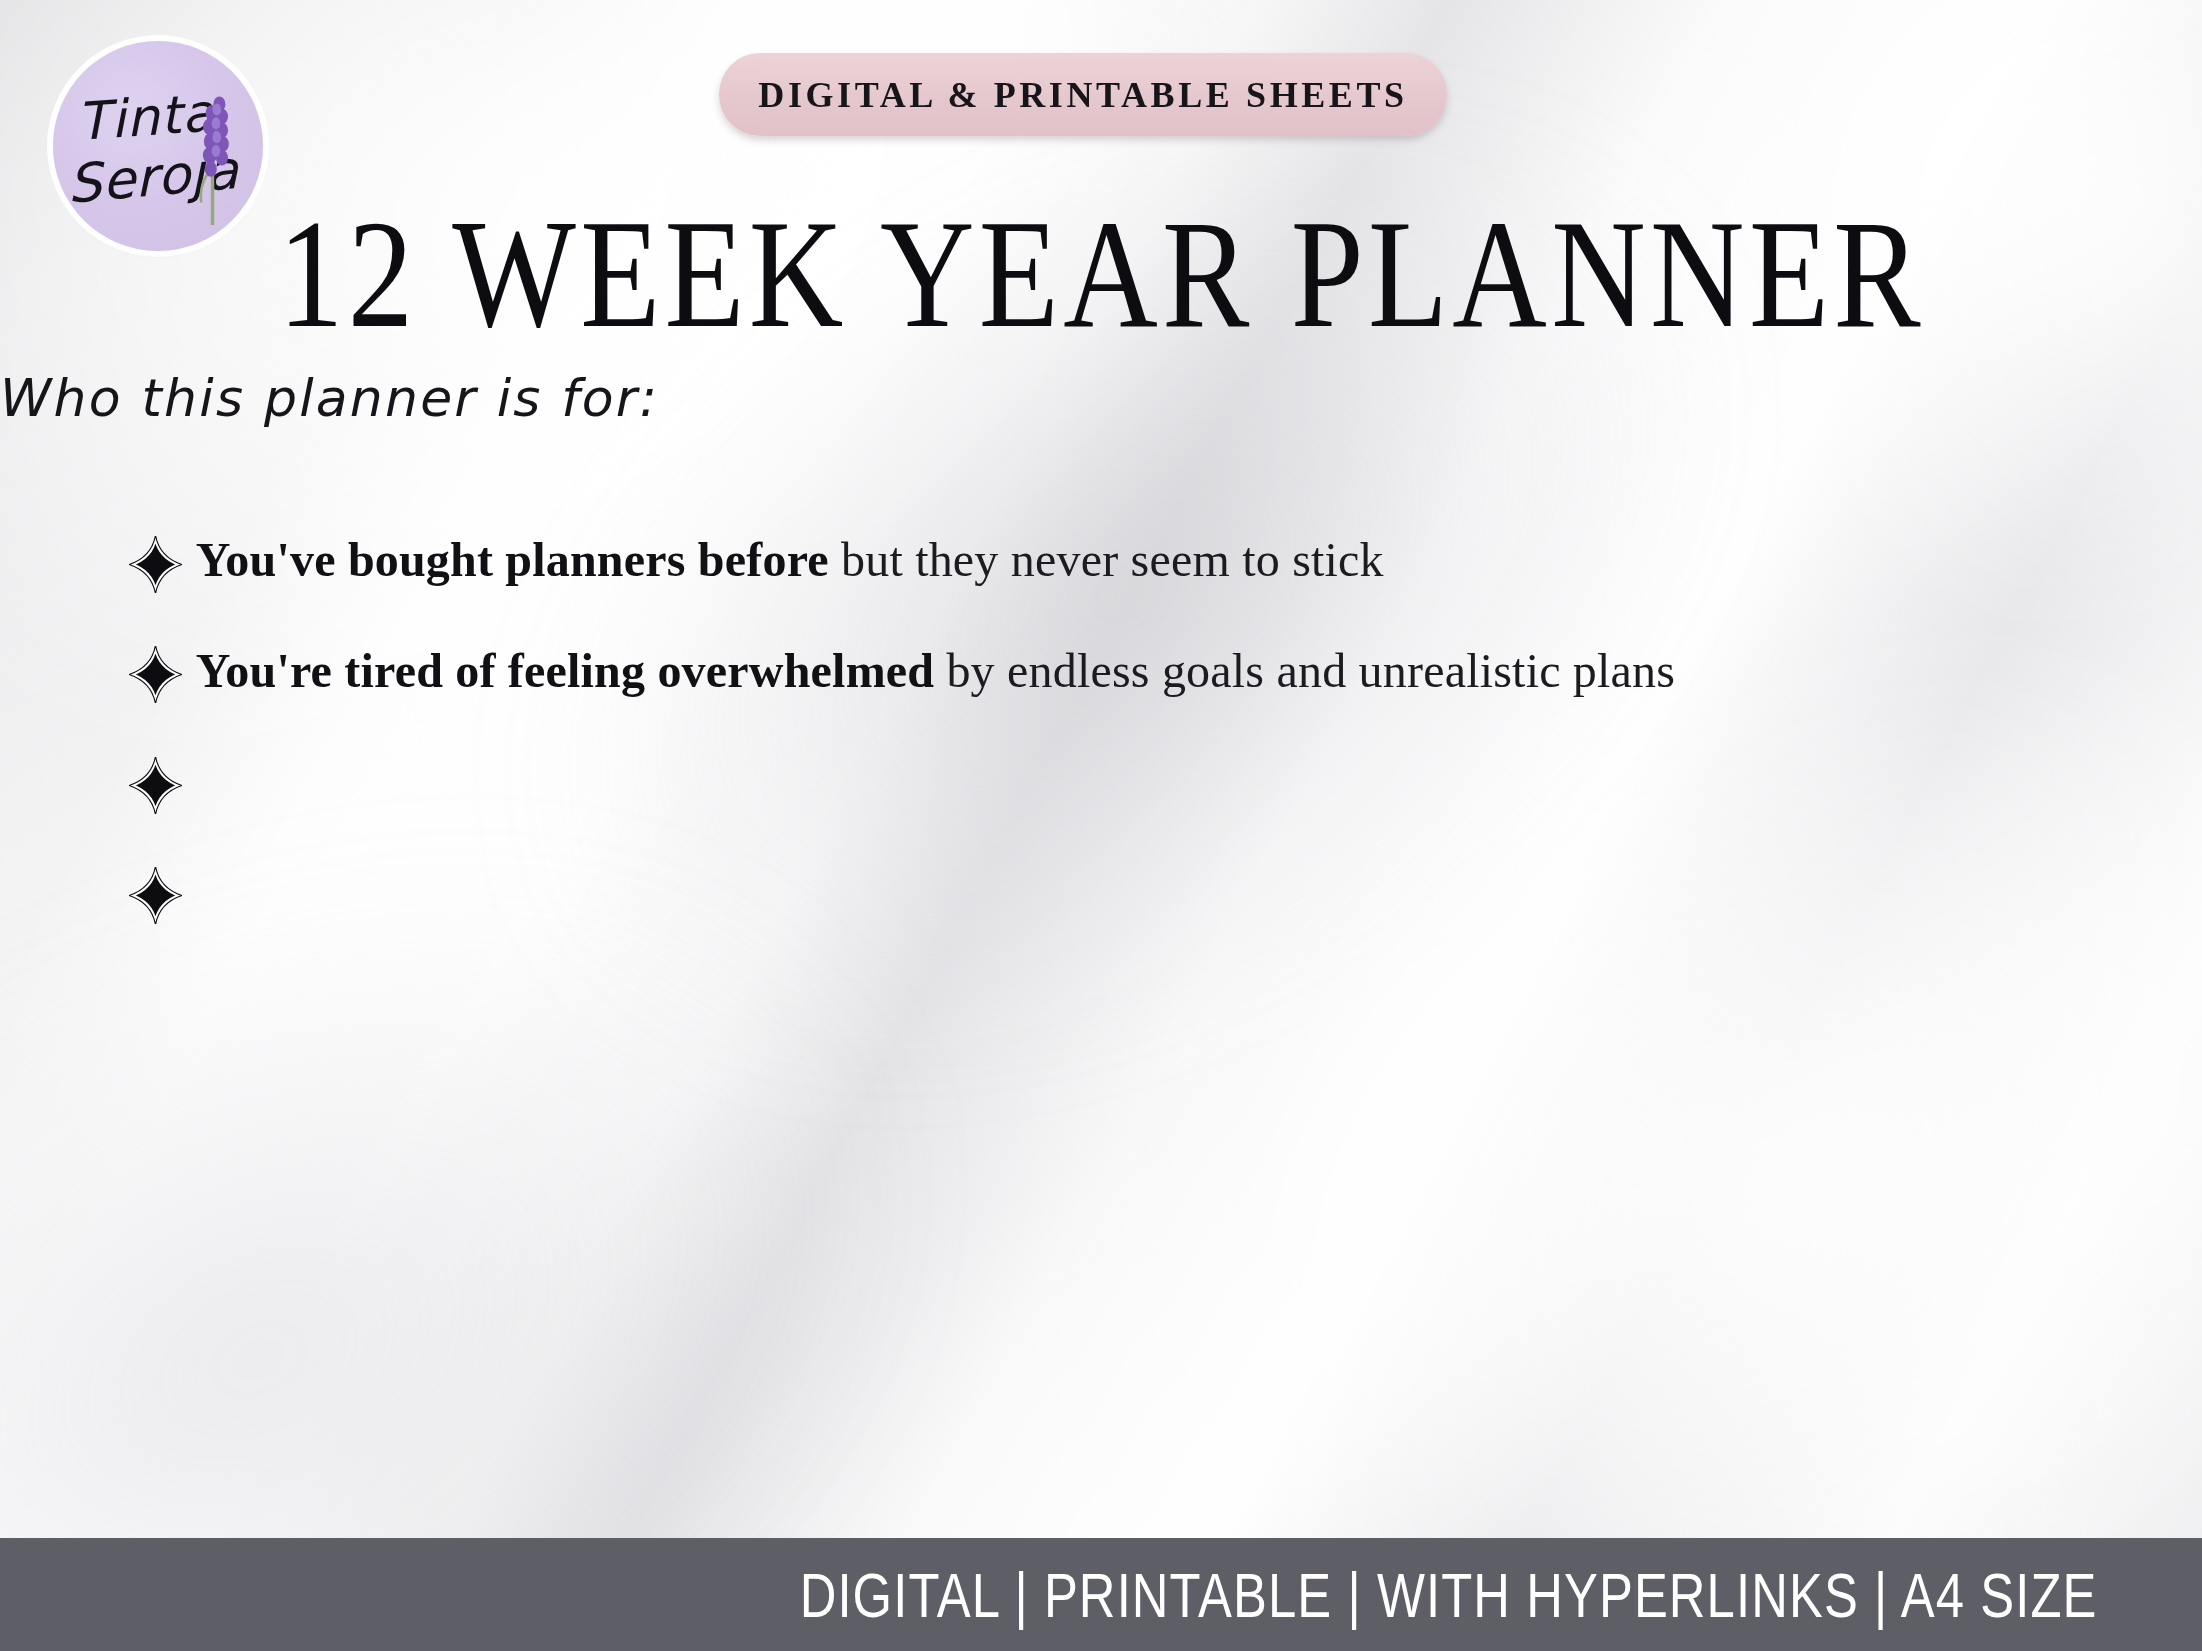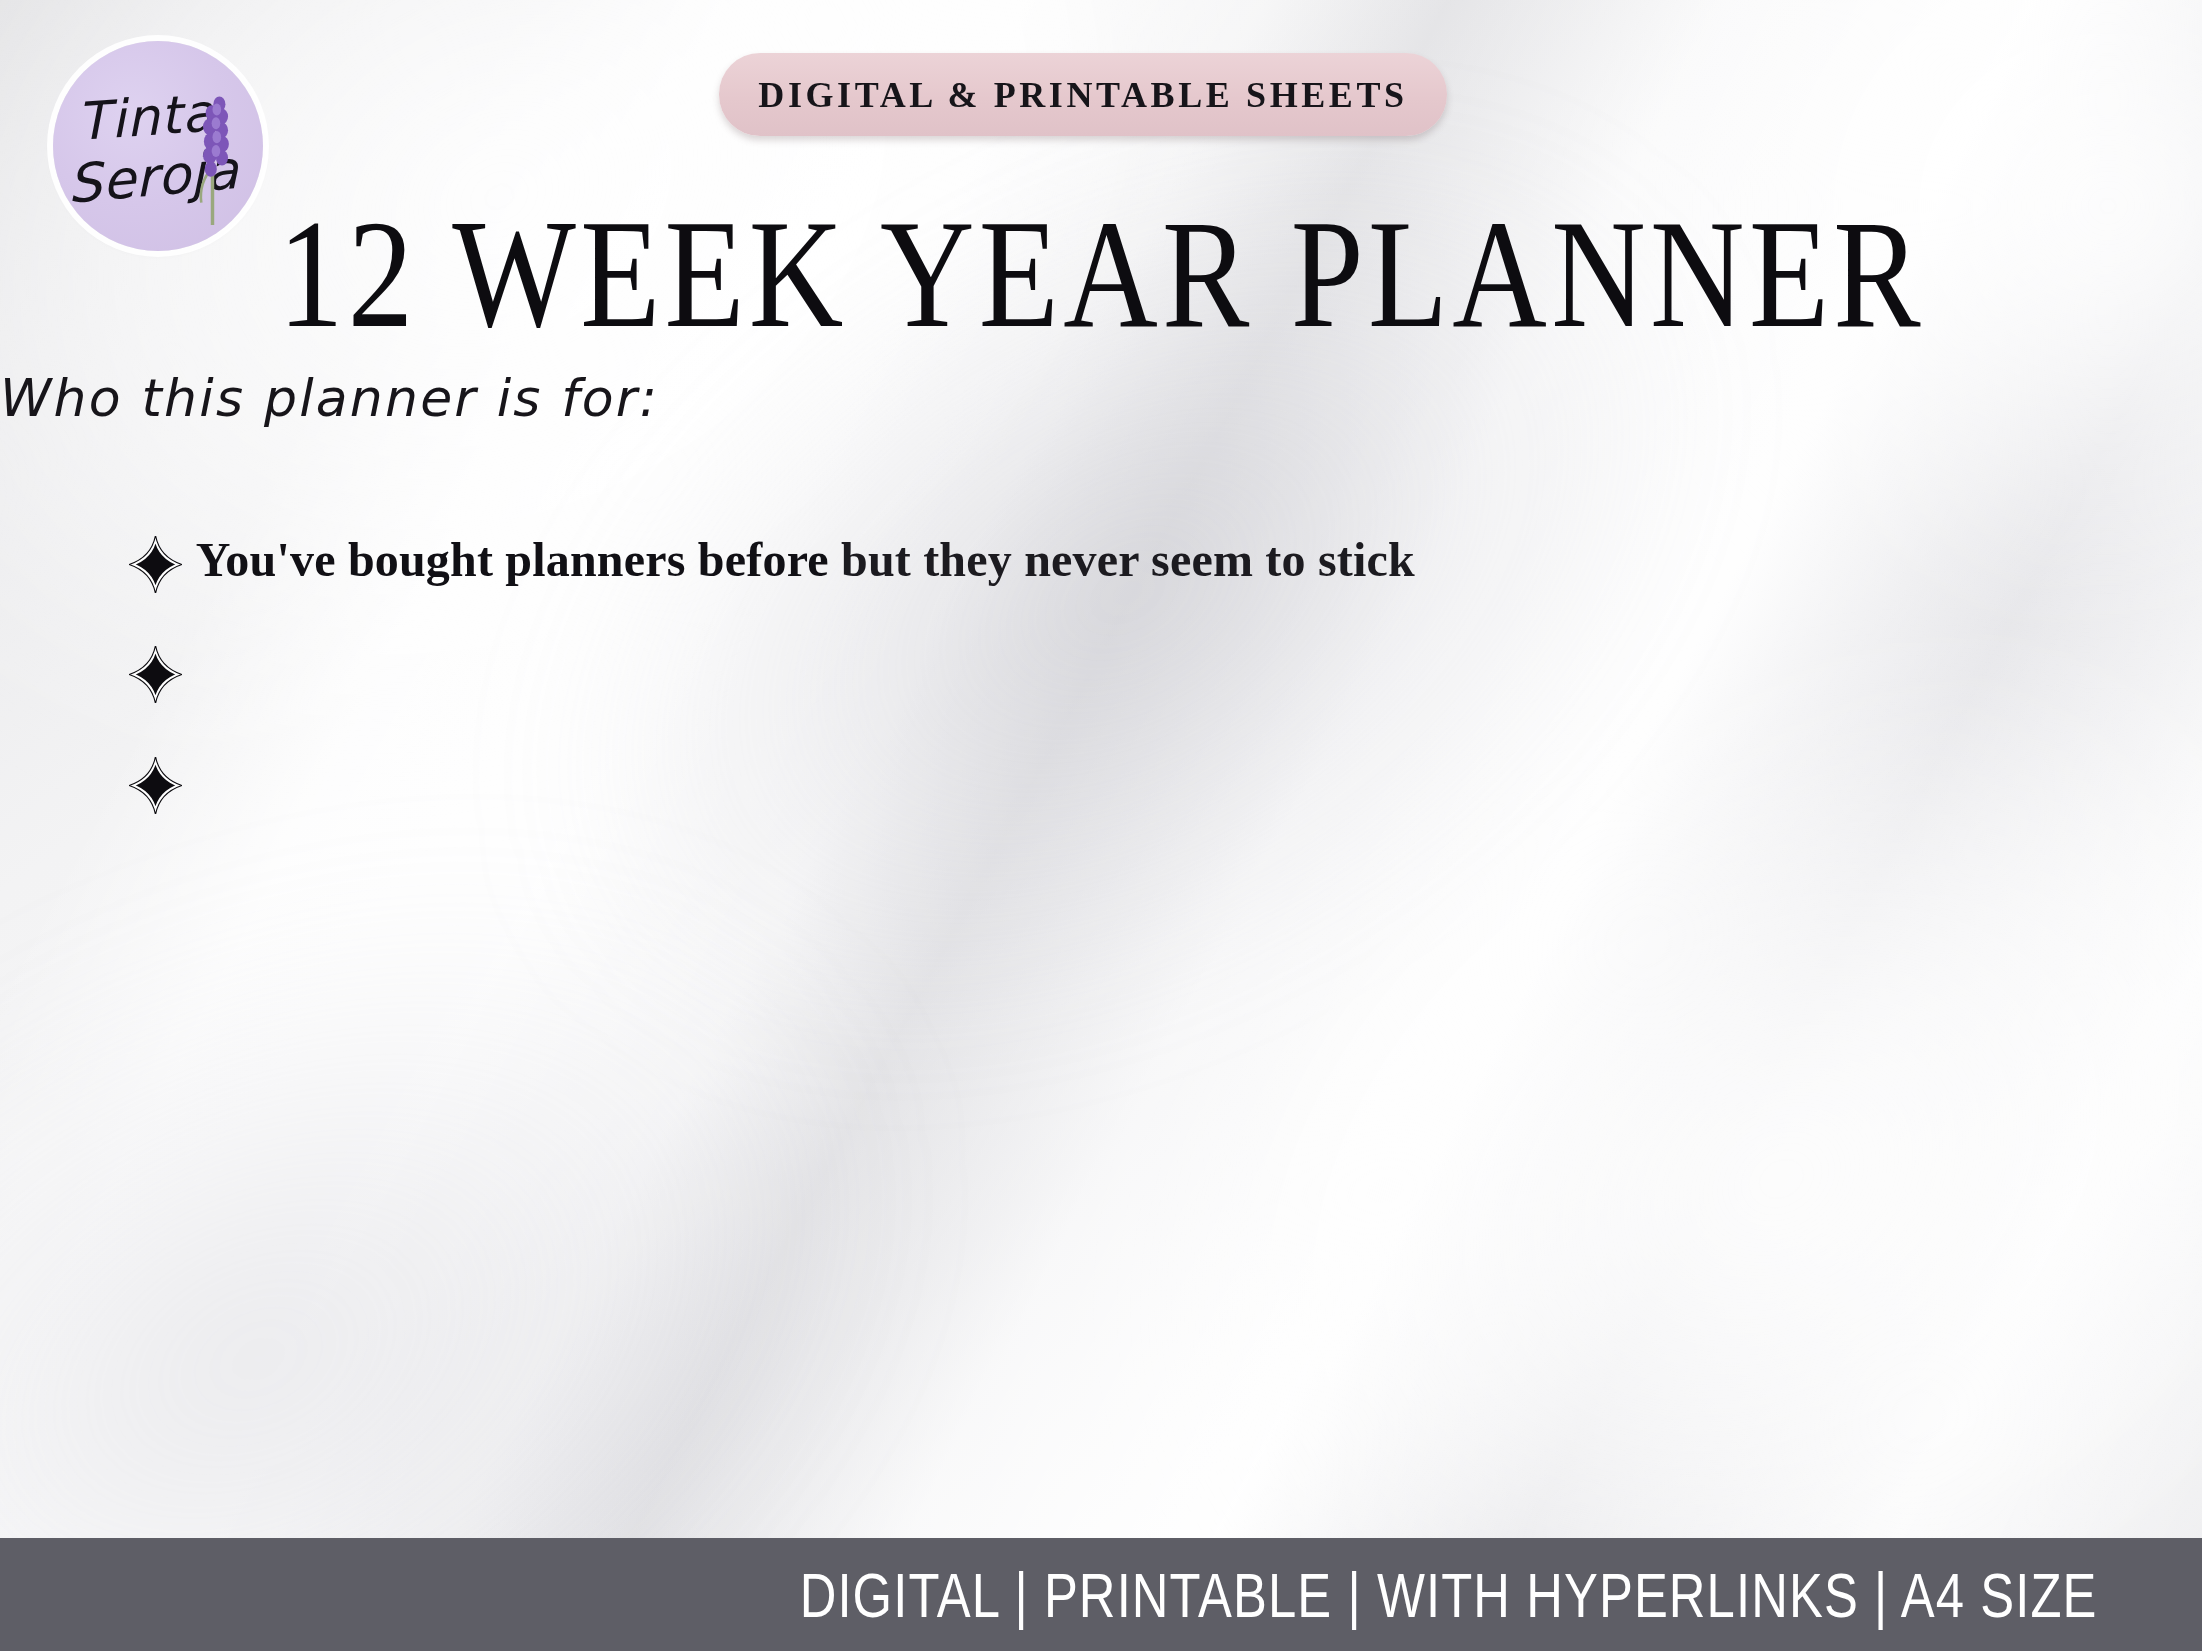--- a/index.html
+++ b/index.html
@@ -224,21 +224,21 @@
     font-family: "Liberation Serif", serif;
     font-size: 48px;
     line-height: 1.36;
     color: #111015;
     letter-spacing: 0.2px;
   }
   .item-text b {
     font-weight: 700;
   }
   .item-text span.reg {
-    font-weight: 700;
+    font-weight: 400;
     color: #1c1b20;
   }
 
   
   .footer {
     position: absolute;
     left: 0;
     bottom: 0;
     width: 2203px;
     height: 114px;
@@ -308,36 +308,43 @@
   <div class="list">
 
     <div class="list-item">
       <svg class="bullet" viewBox="0 0 62 66">
         <path d="M31 2 C 34 18, 44 28, 59 33 C 44 38, 34 48, 31 64 C 28 48, 18 38, 3 33 C 18 28, 28 18, 31 2 Z" fill="#0d0c10" stroke="#ffffff" stroke-width="3.4"></path>
         <path d="M31 2 C 34 18, 44 28, 59 33 C 44 38, 34 48, 31 64 C 28 48, 18 38, 3 33 C 18 28, 28 18, 31 2 Z" fill="none" stroke="#0d0c10" stroke-width="1.2" transform="translate(31,33) scale(1.1) translate(-31,-33)"></path>
       </svg>
       <div class="item-text"><b>You've bought planners before</b><span class="reg"> but they never seem to stick</span></div>
     </div>
 
-
     <div class="list-item">
       <svg class="bullet" viewBox="0 0 62 66">
         <path d="M31 2 C 34 18, 44 28, 59 33 C 44 38, 34 48, 31 64 C 28 48, 18 38, 3 33 C 18 28, 28 18, 31 2 Z" fill="#0d0c10" stroke="#ffffff" stroke-width="3.4"></path>
         <path d="M31 2 C 34 18, 44 28, 59 33 C 44 38, 34 48, 31 64 C 28 48, 18 38, 3 33 C 18 28, 28 18, 31 2 Z" fill="none" stroke="#0d0c10" stroke-width="1.2" transform="translate(31,33) scale(1.1) translate(-31,-33)"></path>
       </svg>
-    </div>
-
+      <div class="item-text"><b>You're tired of feeling overwhelmed</b><span class="reg"> by endless goals and unrealistic plans</span></div>
+    </div>
 
     <div class="list-item">
       <svg class="bullet" viewBox="0 0 62 66">
         <path d="M31 2 C 34 18, 44 28, 59 33 C 44 38, 34 48, 31 64 C 28 48, 18 38, 3 33 C 18 28, 28 18, 31 2 Z" fill="#0d0c10" stroke="#ffffff" stroke-width="3.4"></path>
         <path d="M31 2 C 34 18, 44 28, 59 33 C 44 38, 34 48, 31 64 C 28 48, 18 38, 3 33 C 18 28, 28 18, 31 2 Z" fill="none" stroke="#0d0c10" stroke-width="1.2" transform="translate(31,33) scale(1.1) translate(-31,-33)"></path>
       </svg>
     </div>
 
+
+    <div class="list-item">
+      <svg class="bullet" viewBox="0 0 62 66">
+        <path d="M31 2 C 34 18, 44 28, 59 33 C 44 38, 34 48, 31 64 C 28 48, 18 38, 3 33 C 18 28, 28 18, 31 2 Z" fill="#0d0c10" stroke="#ffffff" stroke-width="3.4"></path>
+        <path d="M31 2 C 34 18, 44 28, 59 33 C 44 38, 34 48, 31 64 C 28 48, 18 38, 3 33 C 18 28, 28 18, 31 2 Z" fill="none" stroke="#0d0c10" stroke-width="1.2" transform="translate(31,33) scale(1.1) translate(-31,-33)"></path>
+      </svg>
+    </div>
+
   </div>
 
   <div class="footer">
     <div class="footer-text">DIGITAL | PRINTABLE | WITH HYPERLINKS | A4 SIZE</div>
   </div>
 
 </div>
 
 
 </body></html>

